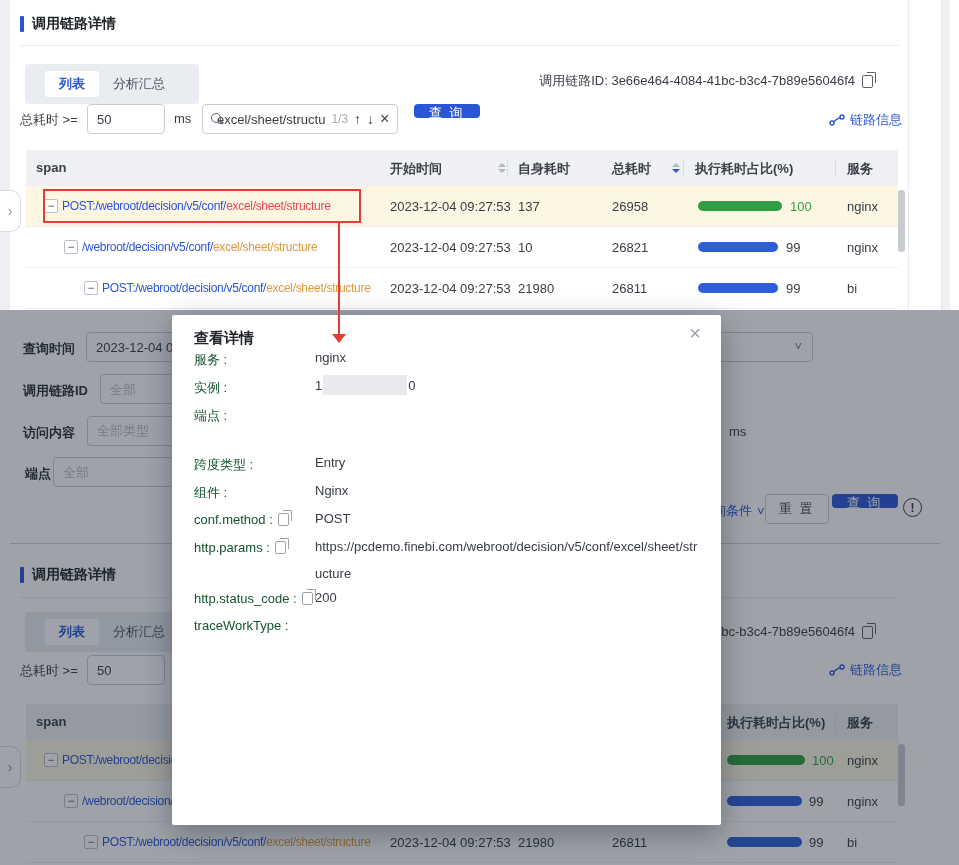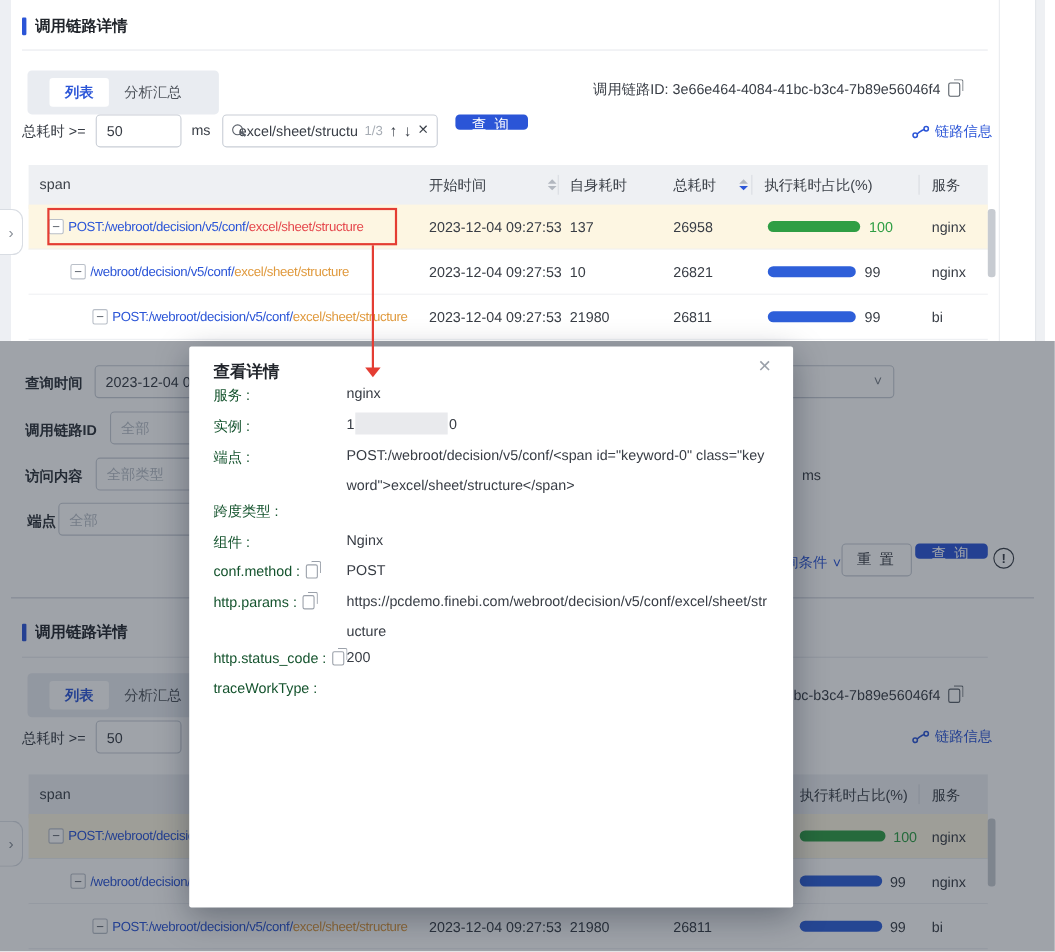--- a/index.html
+++ b/index.html
@@ -37,21 +37,21 @@
   .blue-link { color:#2b55d7; font-size:13px; display:inline-flex; align-items:center; gap:5px; }
 
   
   .searchbox { display:flex; align-items:center; gap:6px; height:30px; border:1px solid #c9ced6;
                border-radius:4px; background:#fff; padding:0 8px; }
   .search-text { color:#383d45; }
   .search-count { color:#a7adb5; font-size:12px; }
   .search-ctrl { color:#3c424b; font-size:14px; line-height:1; }
 
   
-  .thead { background:#eef0f3; height:40px; }
+  .thead { background:#eef0f3; height:40px;font-weight:bold; }
   .th { position:absolute; top:10px; font-size:13px; color:#3c4149; }
   .vsep { position:absolute; top:9px; width:1px; height:18px; background:#d9dce1; }
   .sort { position:absolute; display:inline-flex; flex-direction:column; gap:2px; top:13px; }
   .caret-up    { width:0;height:0;border-left:4px solid transparent;border-right:4px solid transparent;border-bottom:4px solid #b2b7bf; }
   .caret-down  { width:0;height:0;border-left:4px solid transparent;border-right:4px solid transparent;border-top:4px solid #b2b7bf; }
   .caret-down.active { border-top-color:#2b55d7; }
 
   .trow { position:absolute; left:26px; width:872px; height:41px; border-bottom:1px solid #edeff2; background:#fff; }
   .trow.hl { background:#fdf6e2; }
   .cell { position:absolute; top:13px; font-size:13px; color:#383d45; white-space:nowrap; }
@@ -330,25 +330,25 @@
     <div class="mvalue" style="top:29px">nginx</div>
 
     <div class="mlabel-wrap" style="top:64px">
         <span class="mlabel">实例 :</span>
       </div>
     <div class="mvalue" style="top:57px"><span>1</span><span class="mask-box"></span><span>0</span></div>
 
     <div class="mlabel-wrap" style="top:92px">
         <span class="mlabel">端点 :</span>
       </div>
-    <div class="mvalue" style="top:85px">POST:/webroot/decision/v5/conf/&lt;span id="keyword-0" class="keyword"&gt;excel/sheet/structure&lt;/span&gt;</div>
 
     <div class="mlabel-wrap" style="top:141px">
         <span class="mlabel">跨度类型 :</span>
       </div>
+    <div class="mvalue" style="top:134px">Entry</div>
 
     <div class="mlabel-wrap" style="top:169px">
         <span class="mlabel">组件 :</span>
       </div>
     <div class="mvalue" style="top:162px">Nginx</div>
 
     <div class="mlabel-wrap" style="top:197px">
         <span class="mlabel">conf.method :</span>
         <span class="copy-icon grey"></span>
       </div>

